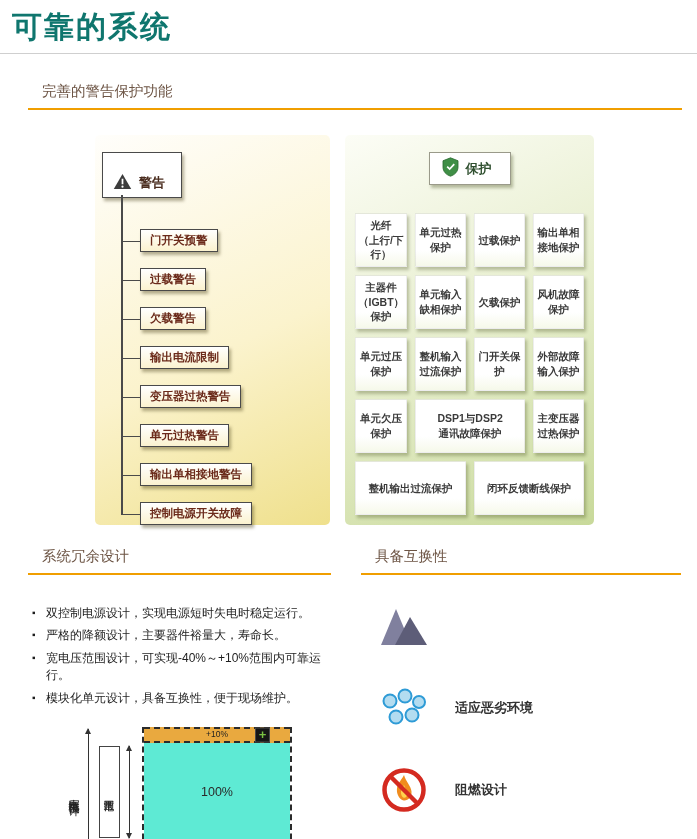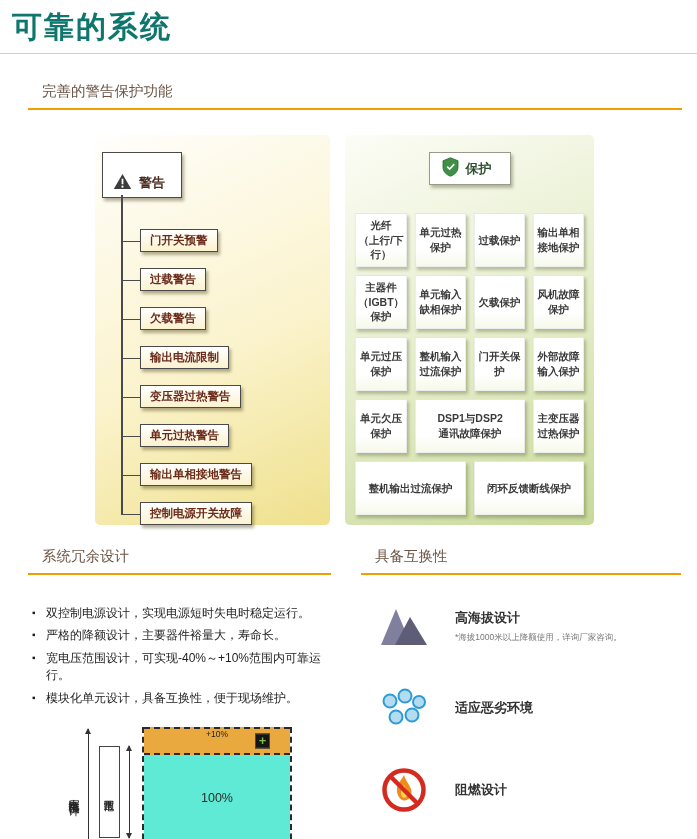--- a/index.html
+++ b/index.html
@@ -65,21 +65,21 @@
   .dimline::before { top:-1px; border-bottom:6px solid #333; }
   .dimline::after { bottom:-1px; border-top:6px solid #333; }
   .dim-full { left:22px; top:2px; bottom:2px; }
   .dim-mid  { left:63px; top:19px; bottom:21px; }
   .normal-box { position:absolute; left:33px; top:19px; bottom:21px; width:21px; background:#fff;
                 border:1px solid #444; display:flex; align-items:center; justify-content:center;
                 font-size:10.5px; color:#222; }
   .vchart { position:absolute; left:76px; top:0; bottom:0; width:150px; display:flex; flex-direction:column;
             border-left:2px dashed #2b2b2b; border-right:2px dashed #2b2b2b; }
   .vbar { position:relative; background:#e9a93f; border-top:2px dashed #2b2b2b; border-bottom:2px dashed #2b2b2b; }
-  .vbar-top { height:28px; }
+  .vbar-top { height:16px; }
   .vbar-bottom { height:18px; }
   .vbar-label { display:block; text-align:center; font-size:8.5px; line-height:11px; color:#222; }
   .vbar-label.big { font-size:11px; font-weight:bold; line-height:13px; }
   .vgreen { flex:1; background:#5eead4; display:flex; align-items:center; justify-content:center;
             font-size:12.5px; color:#2a2a2a; }
   .plus-badge { position:absolute; right:20px; top:50%; transform:translateY(-50%); width:15px; height:15px;
                 background:#161616; border:1px solid #4a4a4a; color:#7ac143; font-size:13px; line-height:12px;
                 font-weight:bold; text-align:center; z-index:2; }
 
   
@@ -207,24 +207,20 @@
 
       <div class="adapt-list">
 
         <div class="adapt-item">
           <span class="adapt-icon">
             <svg width="46" height="38" viewBox="0 0 46 38">
               <polygon points="15,2 30,38 0,38" fill="#80809e"></polygon>
               <polygon points="29,10 46,38 14,38" fill="#5d5d78"></polygon>
             </svg>
           </span>
-          <div class="adapt-text">
-            <div class="adapt-label">高海拔设计</div>
-            <div class="adapt-note">*海拔1000米以上降额使用，详询厂家咨询。</div>
-          </div>
         </div>
 
         <div class="adapt-item">
           <span class="adapt-icon">
             <svg width="46" height="40" viewBox="0 0 46 40">
               <g fill="#b3dcf0" stroke="#2e9bd6" stroke-width="2">
                 <circle cx="9" cy="13" r="6.5"></circle>
                 <circle cx="24" cy="8" r="6.5"></circle>
                 <circle cx="38" cy="14" r="6"></circle>
                 <circle cx="15" cy="29" r="6.5"></circle>

